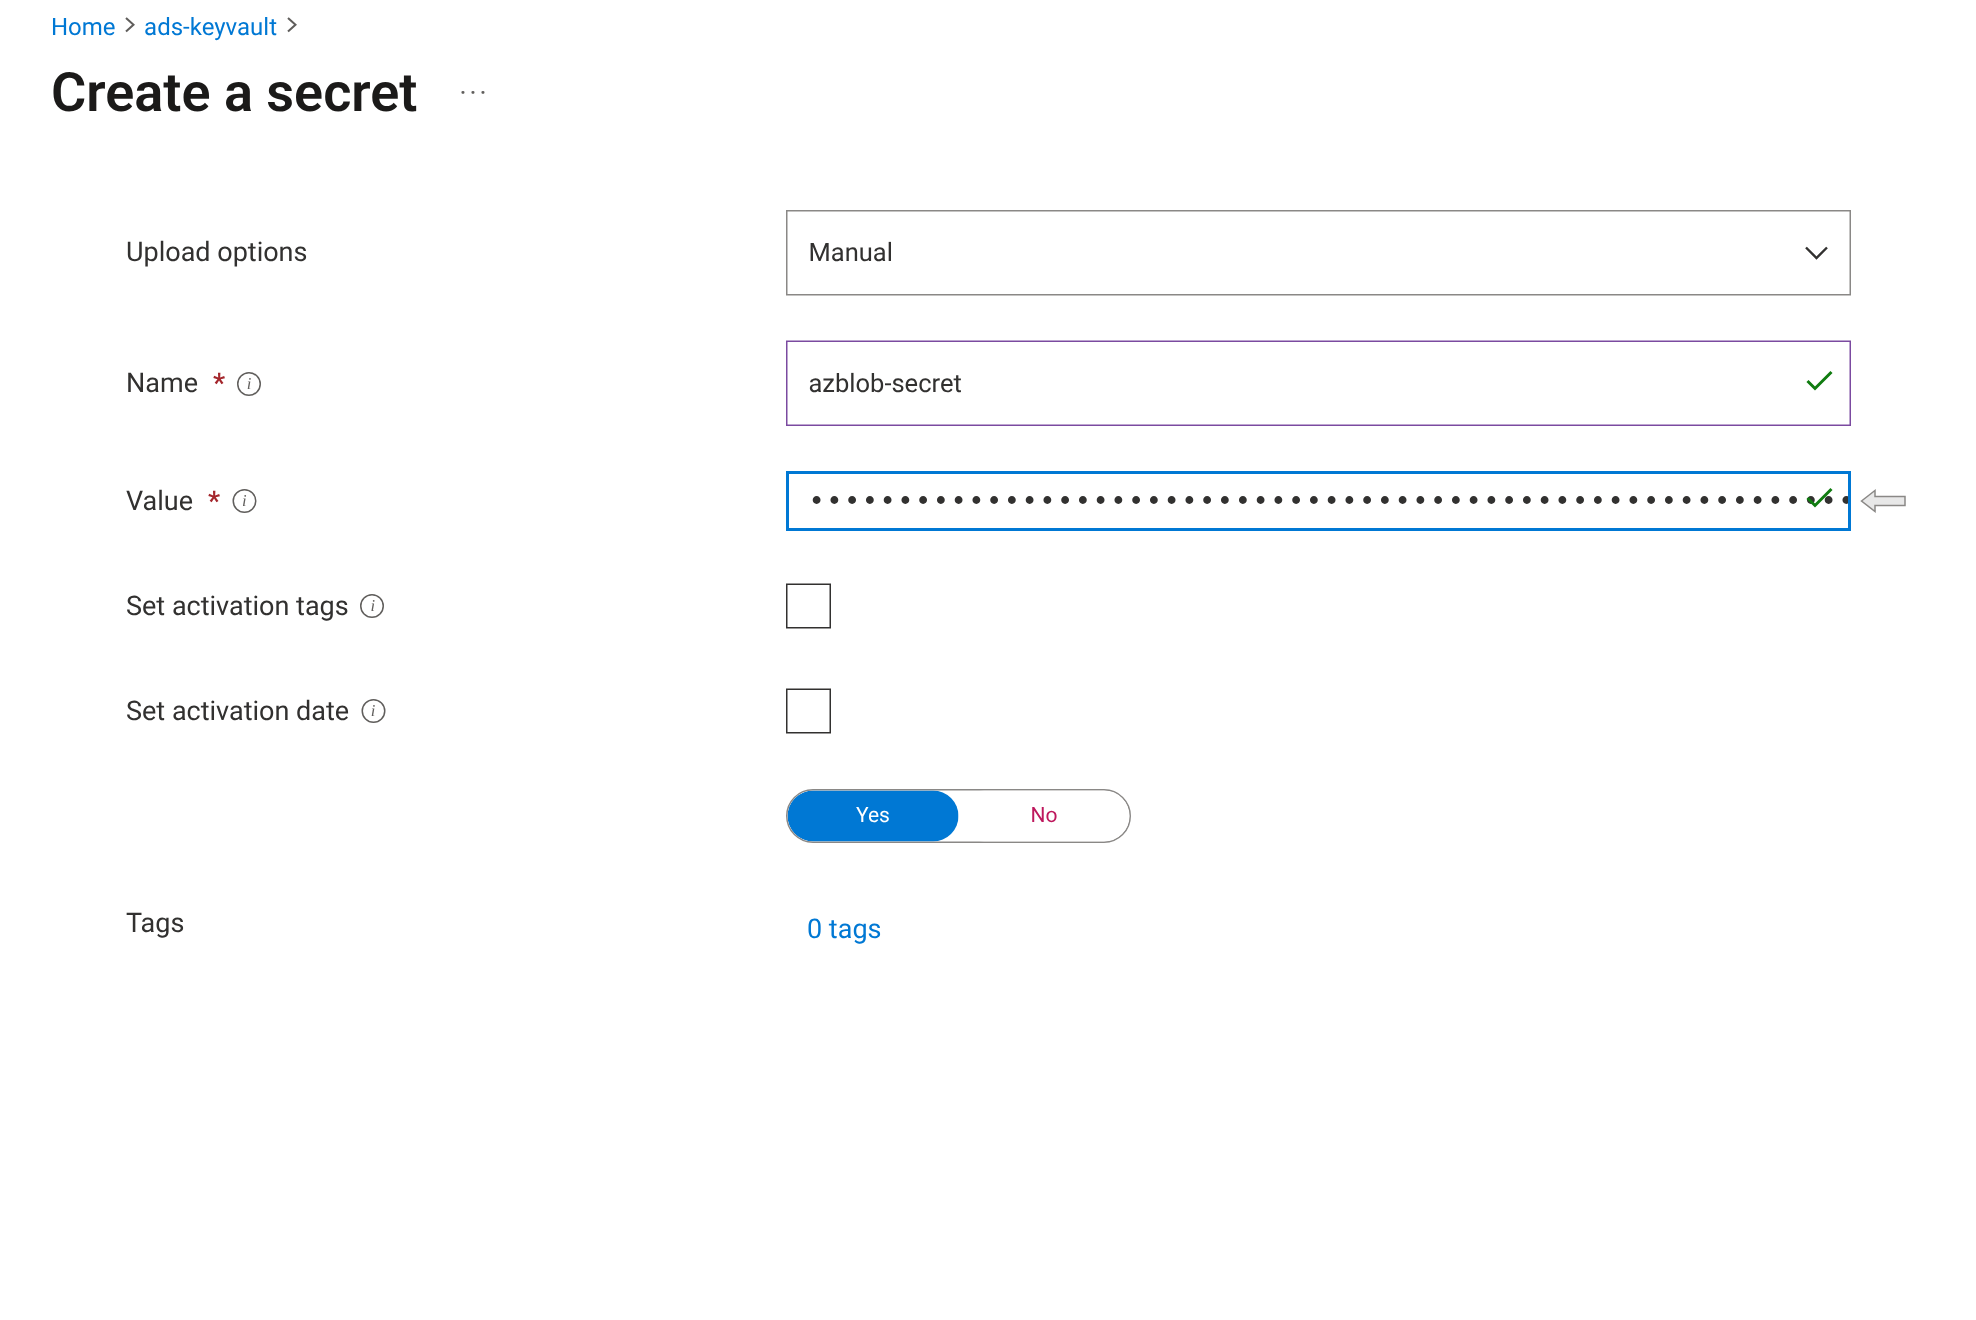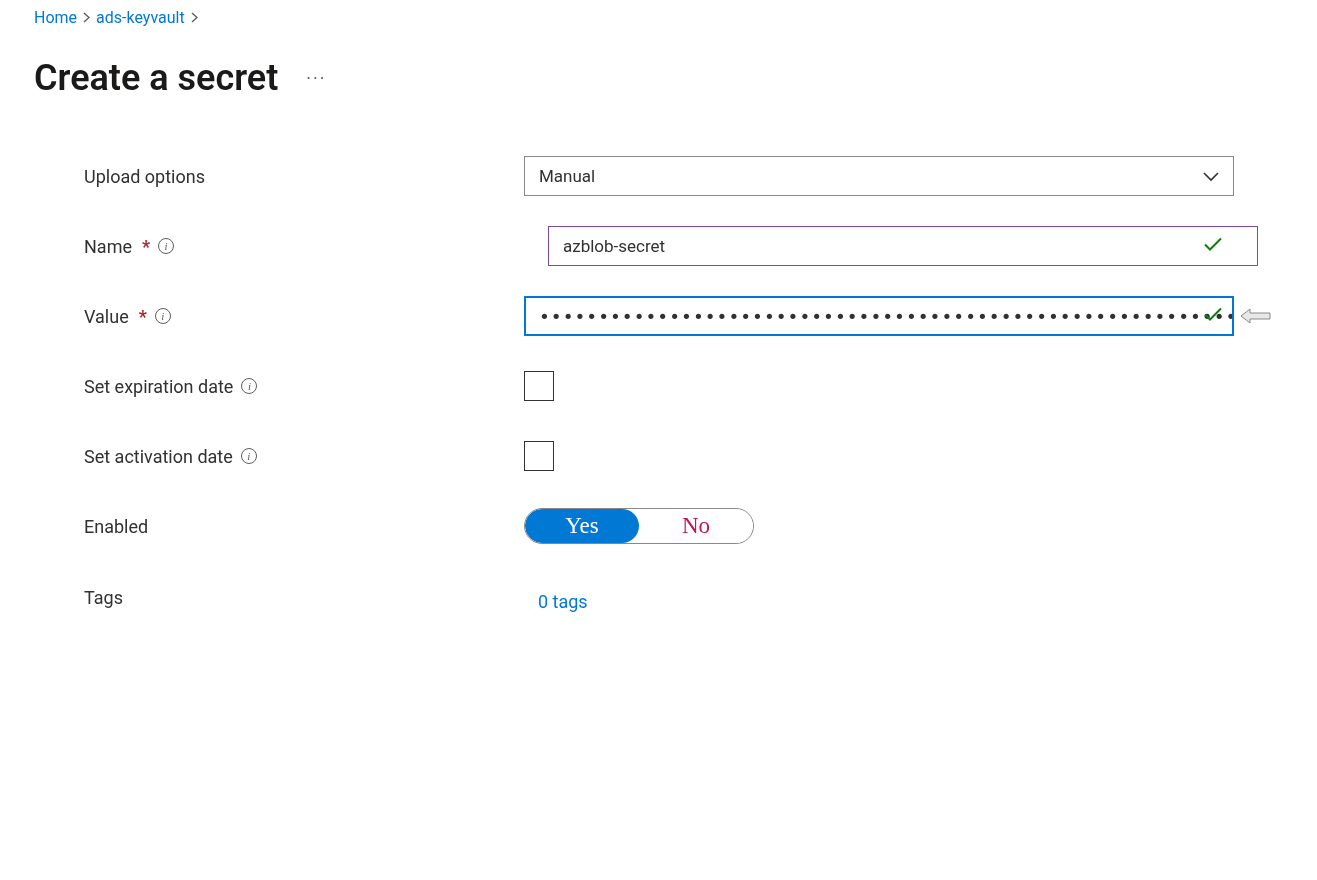--- a/index.html
+++ b/index.html
@@ -8,21 +8,21 @@
       background: #fff;
       color: #323130;
       font-size: 14px;
       padding: 8px 0 0 34px;
     }
     .breadcrumb {
       display: flex;
       align-items: center;
       gap: 6px;
       font-size: 16px;
-      margin-bottom: 30px;
+      margin-bottom: 14px;
     }
     .breadcrumb a { color: #0078d4; text-decoration: none; }
     .breadcrumb .sep { color: #605e5c; font-size: 14px; }
     .page-title-row {
       display: flex;
       align-items: center;
       gap: 28px;
       margin-bottom: 57px;
     }
     .page-title {
@@ -64,38 +64,38 @@
       font-style: italic;
       font-family: Georgia, serif;
       cursor: pointer;
     }
     .control-col {
       width: 710px;
       position: relative;
     }
     .select-box, .text-input {
       width: 100%;
-      height: 40px;
+      height: 57px;
       border: 1px solid #8a8886;
       padding: 0 40px 0 14px;
       font-size: 17px;
       background: #fff;
       color: #323130;
       outline: none;
       font-family: inherit;
     }
     .select-box { cursor: pointer; display: flex; align-items: center; position: relative; }
     .chevron {
       position: absolute;
       right: 14px;
       top: 50%;
       transform: translateY(-50%);
       pointer-events: none;
     }
-    .input-validated { border: 1px solid #7b4aa0; margin-left: 24px; }
+    .input-validated { border: 1px solid #7b4aa0; }
     .input-focused { border: 2px solid #0078d4; padding: 0 39px 0 13px; }
     .check-icon {
       position: absolute;
       right: 12px;
       top: 50%;
       transform: translateY(-50%);
       pointer-events: none;
     }
     .password-dots {
       display: flex;
@@ -130,24 +130,23 @@
       border: 1px solid #8a8886;
       border-radius: 18px;
       overflow: hidden;
       align-items: stretch;
     }
     .toggle-opt {
       flex: 1;
       display: flex;
       align-items: center;
       justify-content: center;
-      font-size: 23px;
+      font-size: 14px;
       cursor: pointer;
       border-radius: 18px;
-      font-family: Liberation Serif, serif;
     }
     .toggle-opt.active { background: #0078d4; color: #fff; }
     .toggle-opt.inactive { color: #be185d; background: #fff; }
     .tags-link { color: #0078d4; font-size: 18px; cursor: pointer; padding-left: 14px; }
     .pointer-arrow {
       position: absolute;
       left: 716px;
       top: 50%;
       transform: translateY(-50%);
       display: flex;
@@ -233,42 +232,39 @@
         <svg width="32" height="20" viewBox="0 0 32 20">
           <path d="M1 10 L10 3 L10 7 L30 7 L30 13 L10 13 L10 17 Z" fill="#e8e8e8" stroke="#8a8886" stroke-width="1"></path>
         </svg>
       </span>
     </div>
   </div>
 
 
   <div class="form-row">
     <div class="label-col">
-      <span>Set expiration date</span>
+      <span>Set activation tags</span>
       <span class="info-icon">i</span>
     </div>
     <div class="control-col">
       <div class="checkbox-box"></div>
     </div>
   </div>
 
   <div class="form-row">
     <div class="label-col">
       <span>Set activation date</span>
       <span class="info-icon">i</span>
     </div>
     <div class="control-col">
       <div class="checkbox-box"></div>
     </div>
   </div>
 
   <div class="form-row">
-    <div class="label-col">
-      <span>Enabled</span>
-    </div>
     <div class="control-col">
       <div class="toggle">
         <div class="toggle-opt active">Yes</div>
         <div class="toggle-opt inactive">No</div>
       </div>
     </div>
   </div>
 
   <div class="form-row tags-row">
     <div class="label-col">

